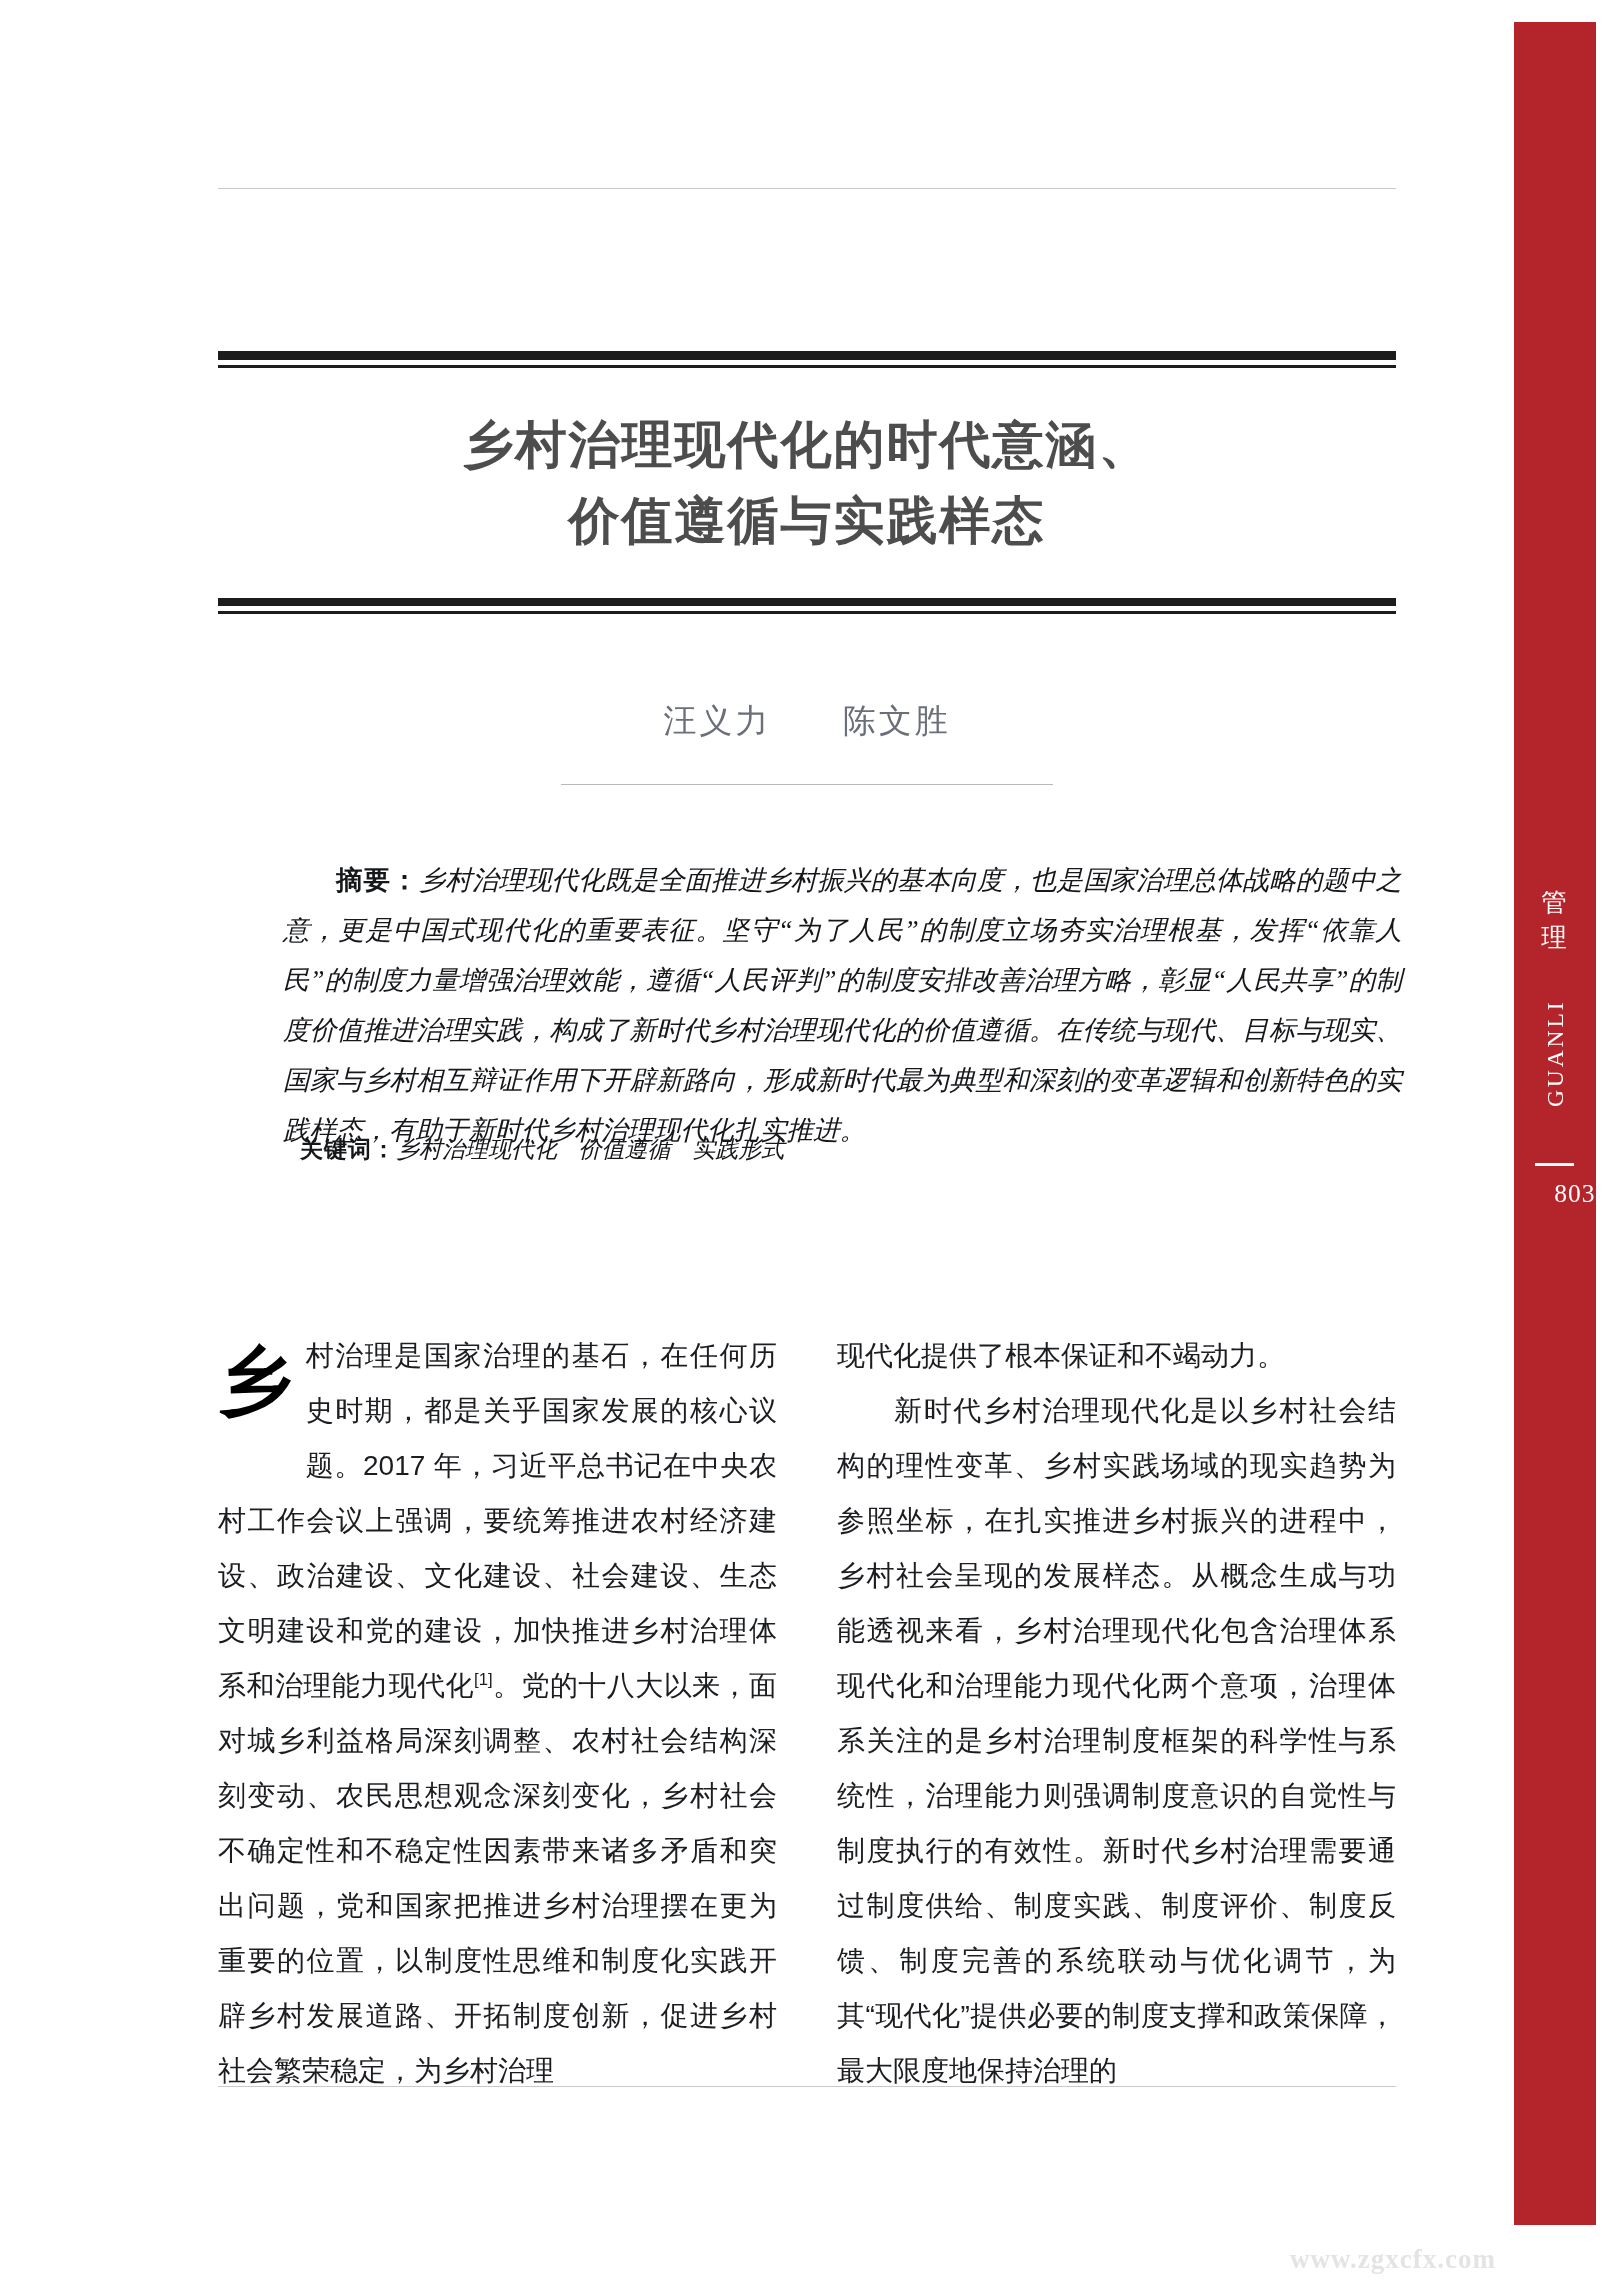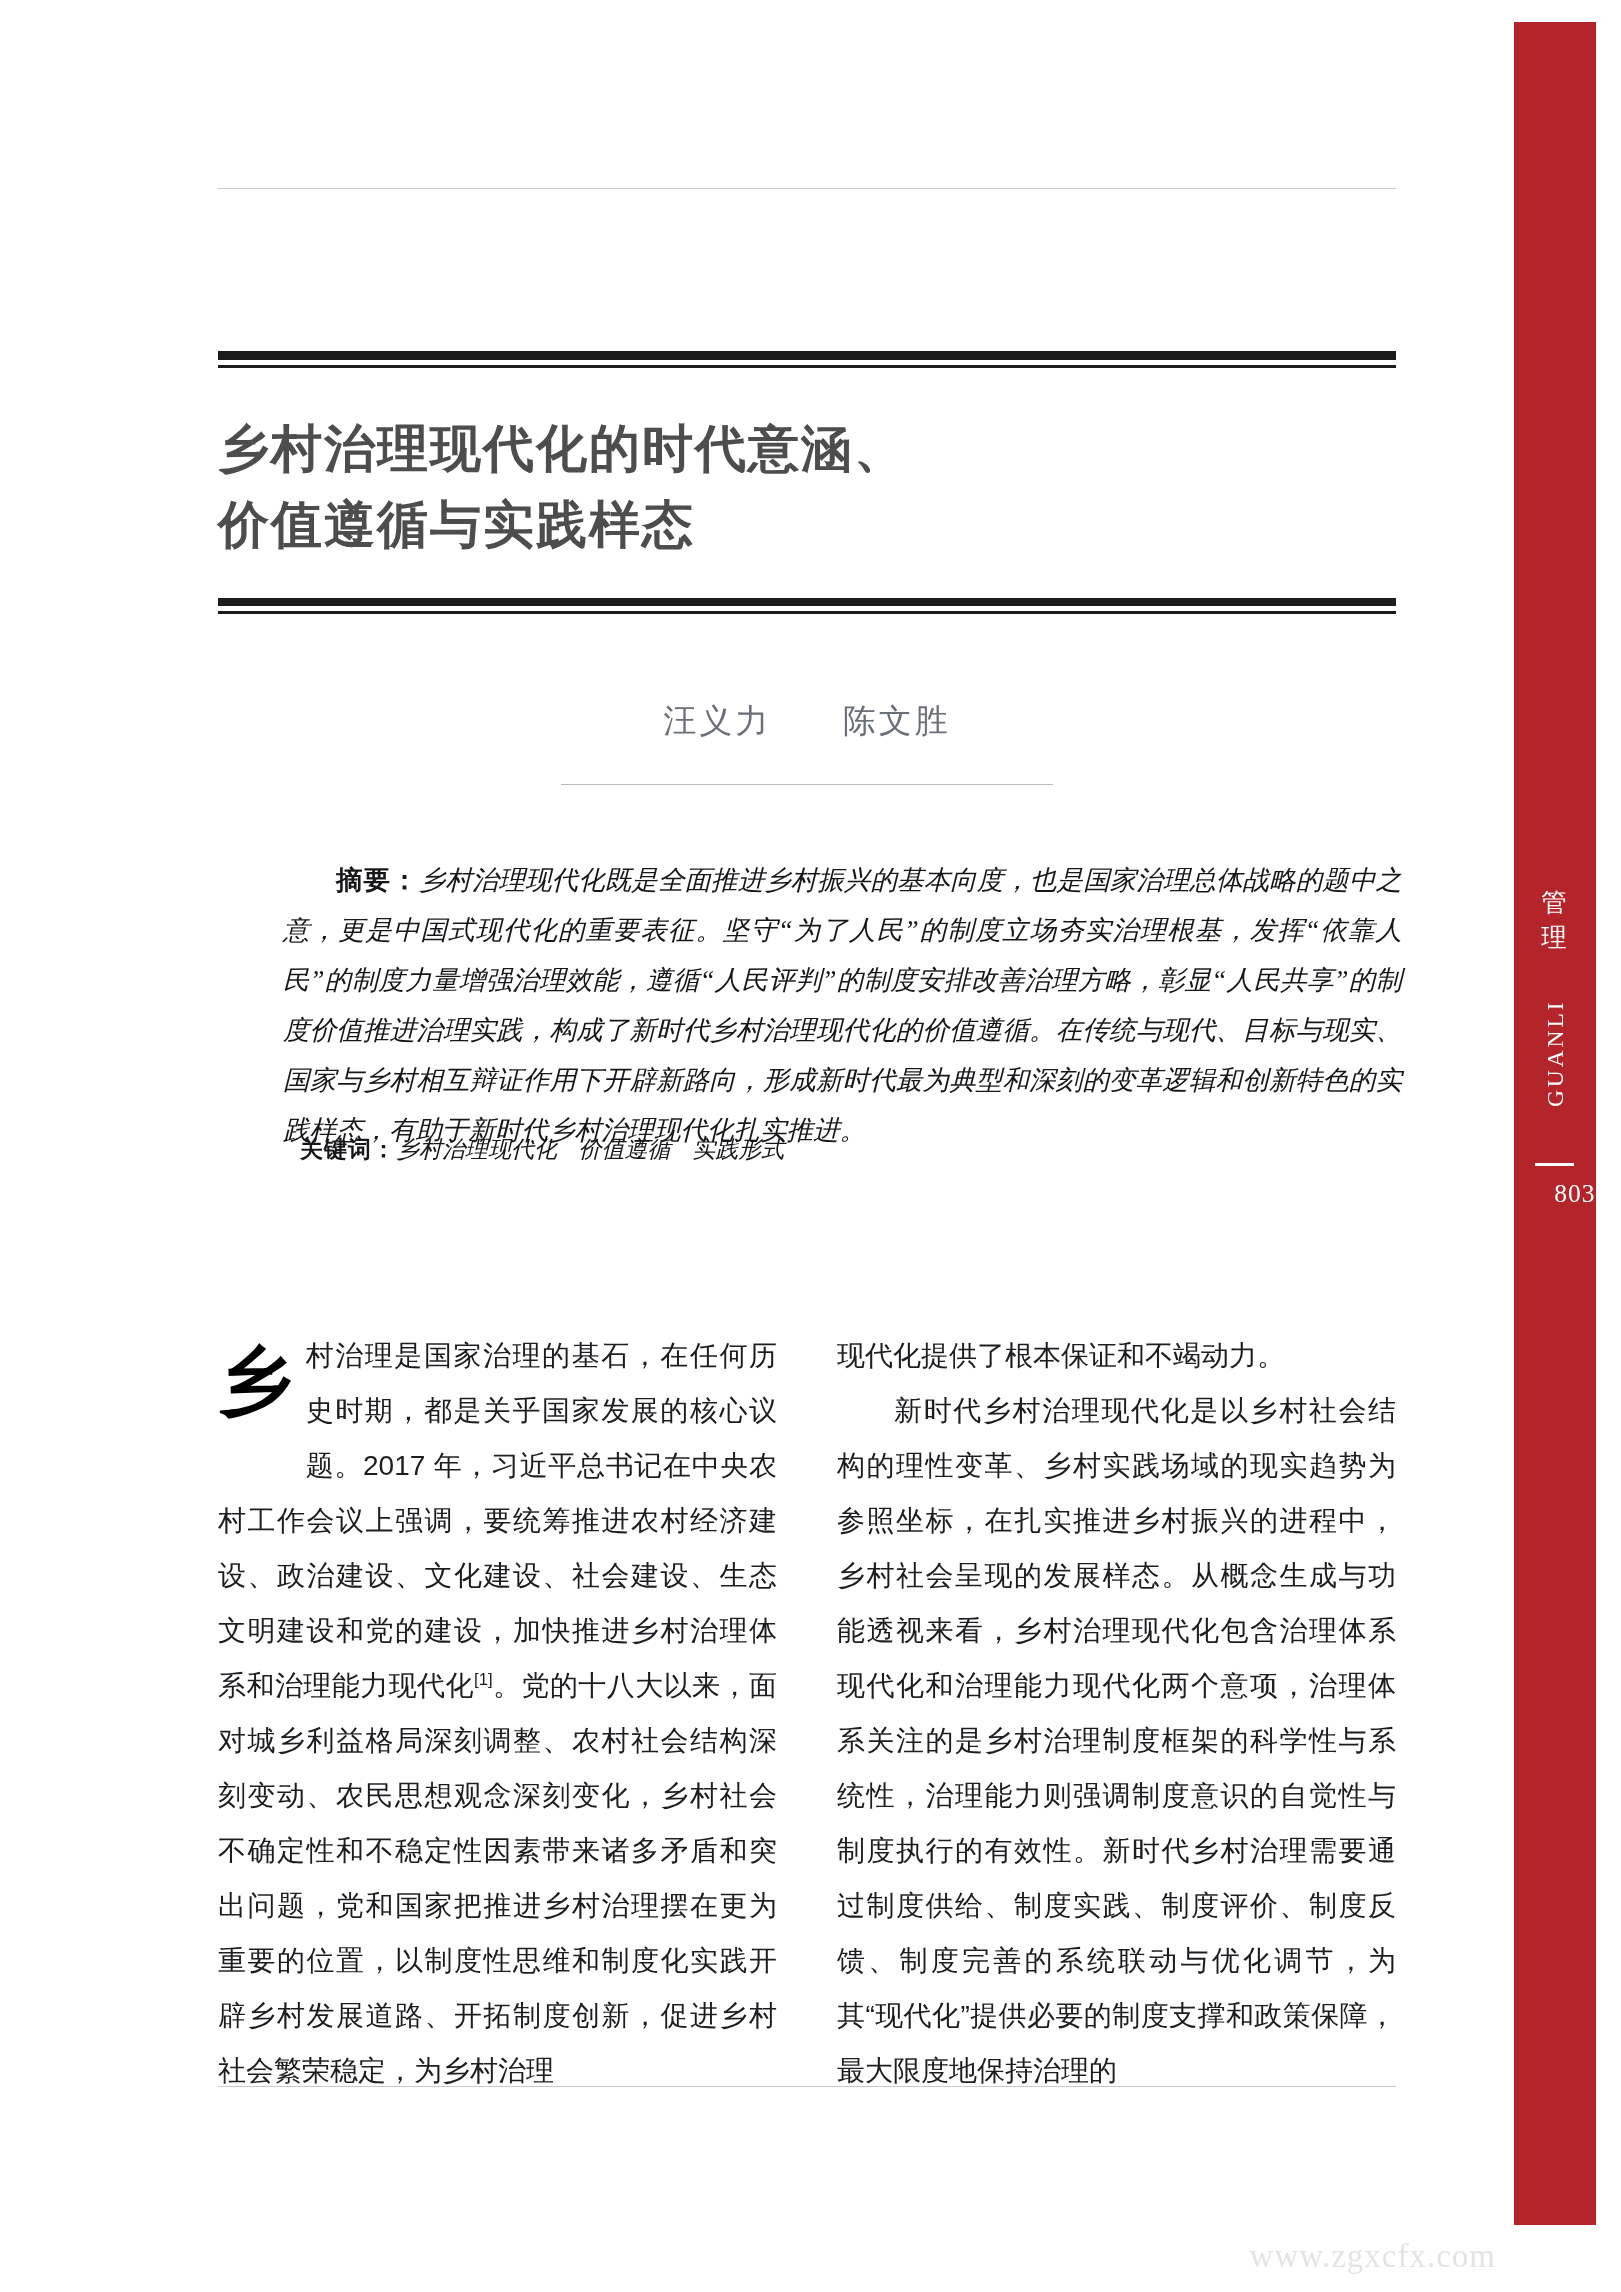--- a/index.html
+++ b/index.html
@@ -106,23 +106,23 @@
     height: 8.8px;
     background: #1c1c1c;
   }
   .rule-thin {
     width: 1178px;
     height: 2.9px;
     background: #1c1c1c;
     margin-top: 4.9px;
   }
   .title-text {
-    text-align: left;
+    text-align: center;
     padding: 43px 0 35px 0;
-    font-family: Liberation Sans, sans-serif;
+    font-family: Liberation Mono, monospace;
     font-weight: bold;
     font-size: 51px;
     line-height: 76px;
     color: #4d4d4d;
     letter-spacing: 2px;
   }
   .title-text .tline { display: block; }
 
   
   .authors {
@@ -223,22 +223,22 @@
     vertical-align: super;
     line-height: 0;
   }
 
   
   .watermark {
     position: absolute;
     right: 125px;
     bottom: 17.6px;
     font-family: "Liberation Serif", "DejaVu Serif", serif;
-    font-size: 33px;
-    font-weight: normal;
+    font-size: 27px;
+    font-weight: bold;
     color: #e4e4e4;
     letter-spacing: 1px;
   }
 </style>
 </head>
 <body>
 
 <div class="page">
 
   <div class="spine">

